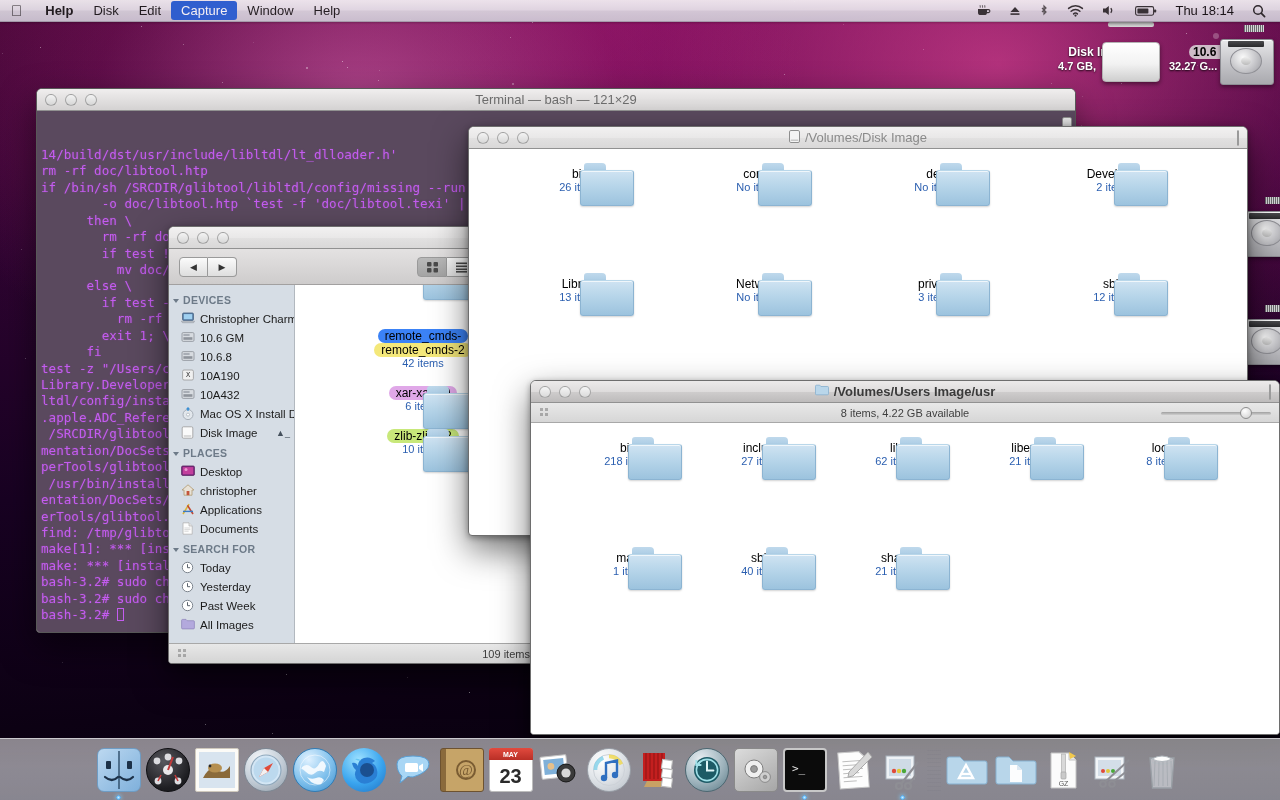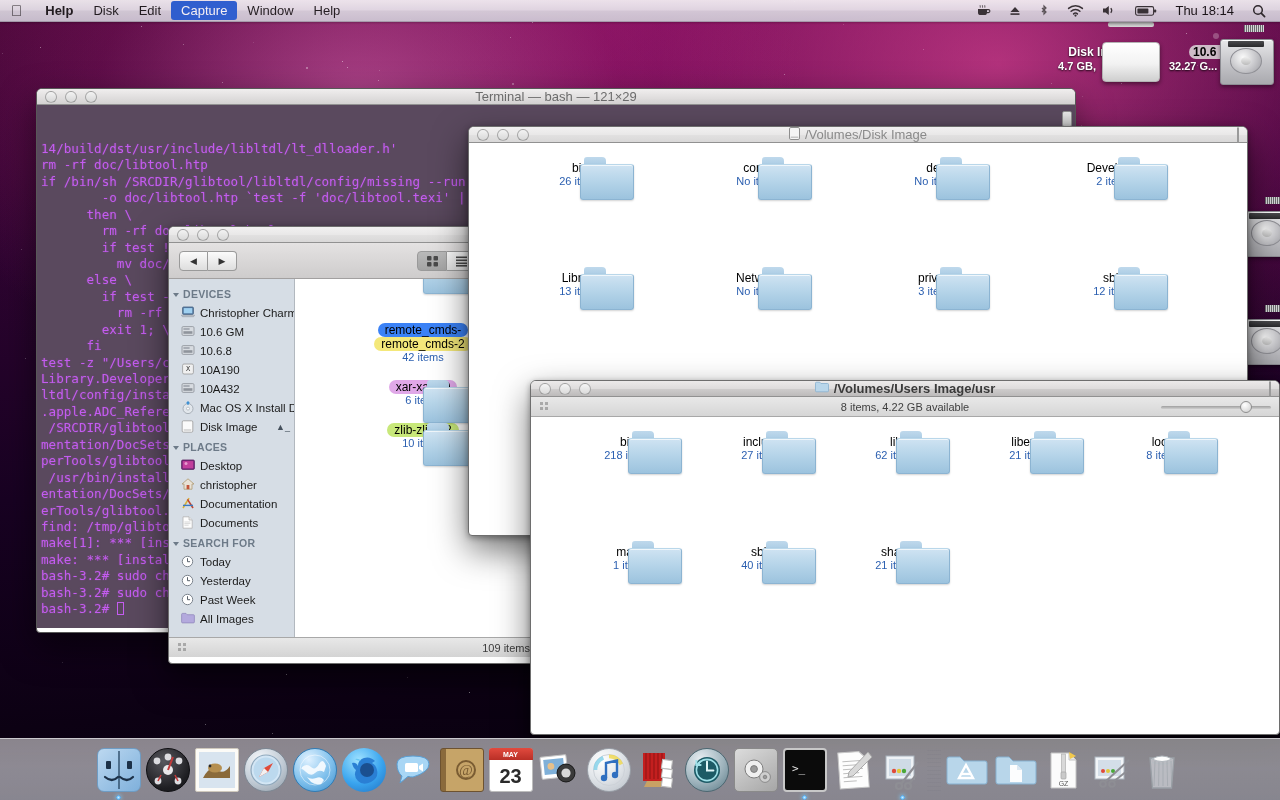--- a/index.html
+++ b/index.html
@@ -109,21 +109,21 @@
   
   .win {
     position:absolute;
     background:#fff;
     border:1px solid #6e6e6e;
     border-radius:6px 6px 4px 4px;
     box-shadow:0 14px 34px rgba(0,0,0,.55), 0 2px 6px rgba(0,0,0,.35);
     overflow:hidden;
   }
   .titlebar {
-    height:16px;
+    height:22px;
     background:linear-gradient(to bottom,#eceaea 0%, #dedcdc 50%, #cfcdcd 51%, #bdbbbb 100%);
     border-bottom:1px solid #919191;
     display:flex; align-items:center; position:relative;
     padding:0 8px;
   }
   .titlebar.inactive {
     background:linear-gradient(to bottom,#f2f1f1 0%, #e9e8e8 50%, #e2e1e1 51%, #d9d8d8 100%);
   }
   .tb-dots { display:flex; gap:8px; }
   .dot { width:12px; height:12px; border-radius:50%; border:1px solid rgba(0,0,0,.28); }
@@ -656,21 +656,21 @@
               <rect x="5.6" y="7" width="2.8" height="4.2" fill="#c3543a"></rect>
             </svg></span>
           <span>christopher</span>
         </div>
         <div class="sb-item">
           <span class="sb-ico"><svg width="14" height="12" viewBox="0 0 14 12">
               <path d="M2 11 8 1.2" stroke="#d9b33a" stroke-width="1.6"></path>
               <path d="M12 11 6.5 2.4" stroke="#c2452f" stroke-width="1.6"></path>
               <path d="M2 8.4h10" stroke="#3a7ac2" stroke-width="1.4"></path>
             </svg></span>
-          <span>Documentation</span>
+          <span>Applications</span>
         </div>
         <div class="sb-item">
           <span class="sb-ico"><svg width="13" height="13" viewBox="0 0 13 13">
               <path d="M2 0.8h6l3.2 3.2v8.2H2z" fill="#fdfdfd" stroke="#b2b2b2" stroke-width="0.8"></path>
               <path d="M8 0.8v3.2h3.2" fill="#e6e6e6" stroke="#b2b2b2" stroke-width="0.7"></path>
               <g stroke="#c0c0c0" stroke-width="0.6">
                 <line x1="3.4" y1="6" x2="9.4" y2="6"></line>
                 <line x1="3.4" y1="7.6" x2="9.4" y2="7.6"></line>
                 <line x1="3.4" y1="9.2" x2="7.6" y2="9.2"></line>
               </g>

